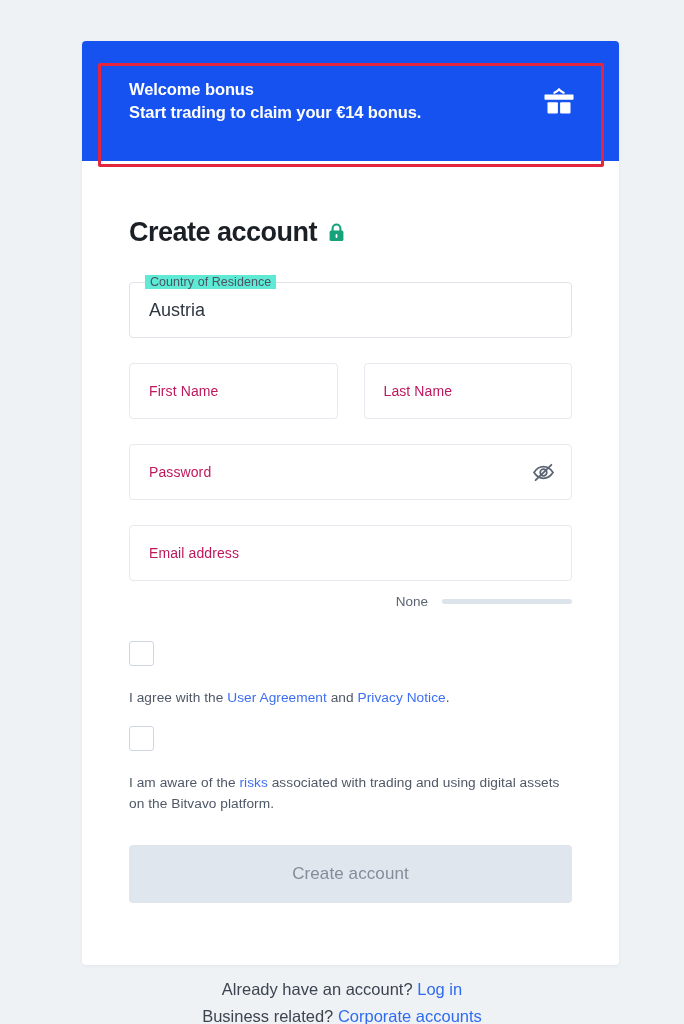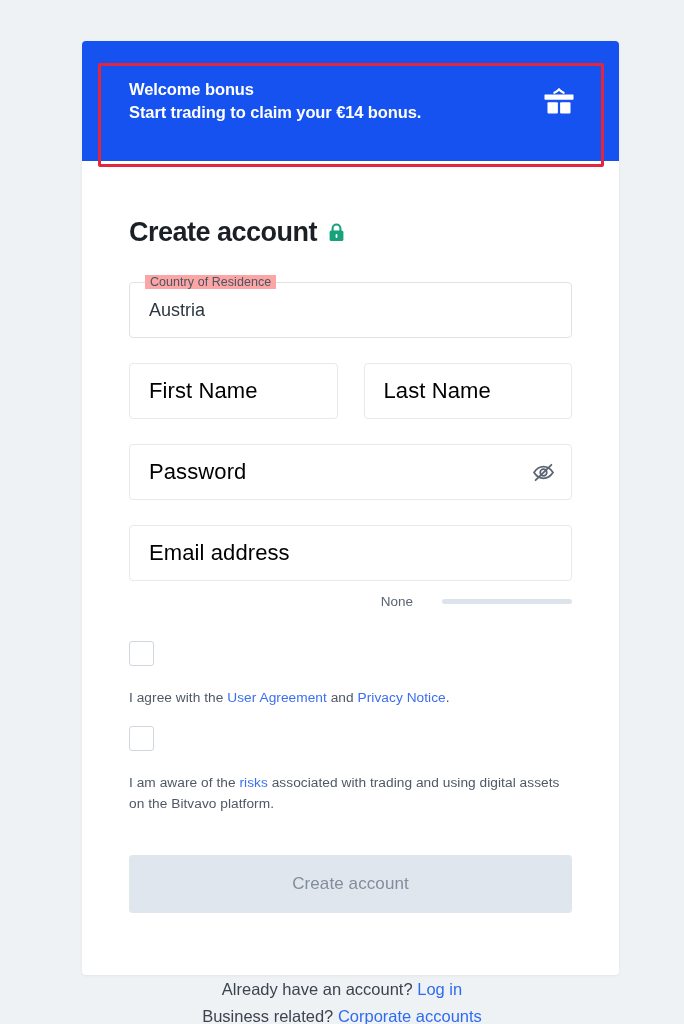--- a/index.html
+++ b/index.html
@@ -112,21 +112,21 @@
     display: flex;
     align-items: center;
     padding: 0 16px 0 19px;
     background: #fff;
   }
 
   .select-legend {
     position: absolute;
     top: -8px;
     left: 15px;
-    background: #fca5a5;
+    background: #5eead4;
     padding: 0 5px;
     font-size: 12.5px;
     color: #4b5563;
     letter-spacing: 0.05px;
   }
 
   .select-value {
     flex: 1;
     font-size: 18px;
     color: #2f3742;
@@ -145,36 +145,36 @@
     border: 1px solid #e6e9ee;
     border-radius: 4px;
     background: #fff;
     display: flex;
     align-items: center;
     padding: 0 16px 0 19px;
     flex: 1;
   }
 
   .tf-ph {
-    font-size: 22px;
-    color: #000000;
+    font-size: 14px;
+    color: #be185d;
     flex: 1;
     letter-spacing: 0.1px;
   }
 
   .tf.full { margin-bottom: 25px; }
 
   .eye-icon { width: 23px; height: 19px; flex: none; }
 
   
   .strength {
     display: flex;
     align-items: center;
     justify-content: flex-end;
-    gap: 29px;
+    gap: 14px;
     margin-top: -12px;
     margin-bottom: 30px;
   }
 
   .strength-label {
     font-size: 13.5px;
     color: #5b6472;
   }
 
   .strength-bar {
@@ -186,21 +186,21 @@
 
   
   .check-row {
     display: flex;
     align-items: flex-start;
     gap: 20px;
     margin-bottom: 16px;
     flex-direction: column;
   }
 
-  .check-row.second { margin-bottom: 40px; }
+  .check-row.second { margin-bottom: 30px; }
 
   .checkbox {
     width: 25px;
     height: 25px;
     border: 1px solid #cfd6de;
     border-radius: 3px;
     background: #fff;
     flex: none;
     margin-top: 2px;
   }

